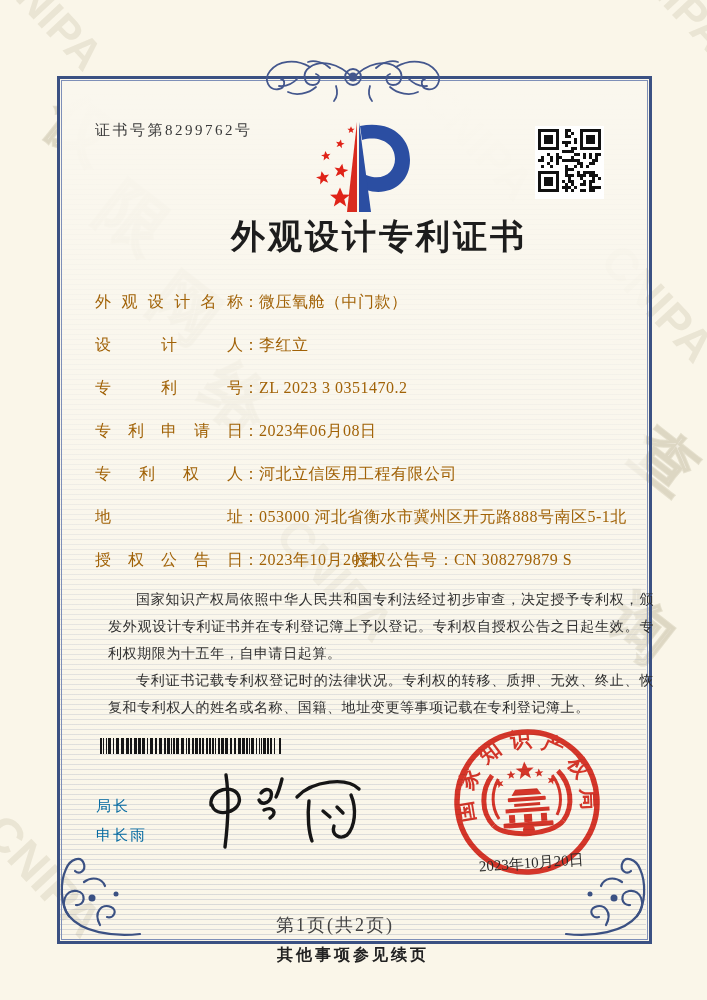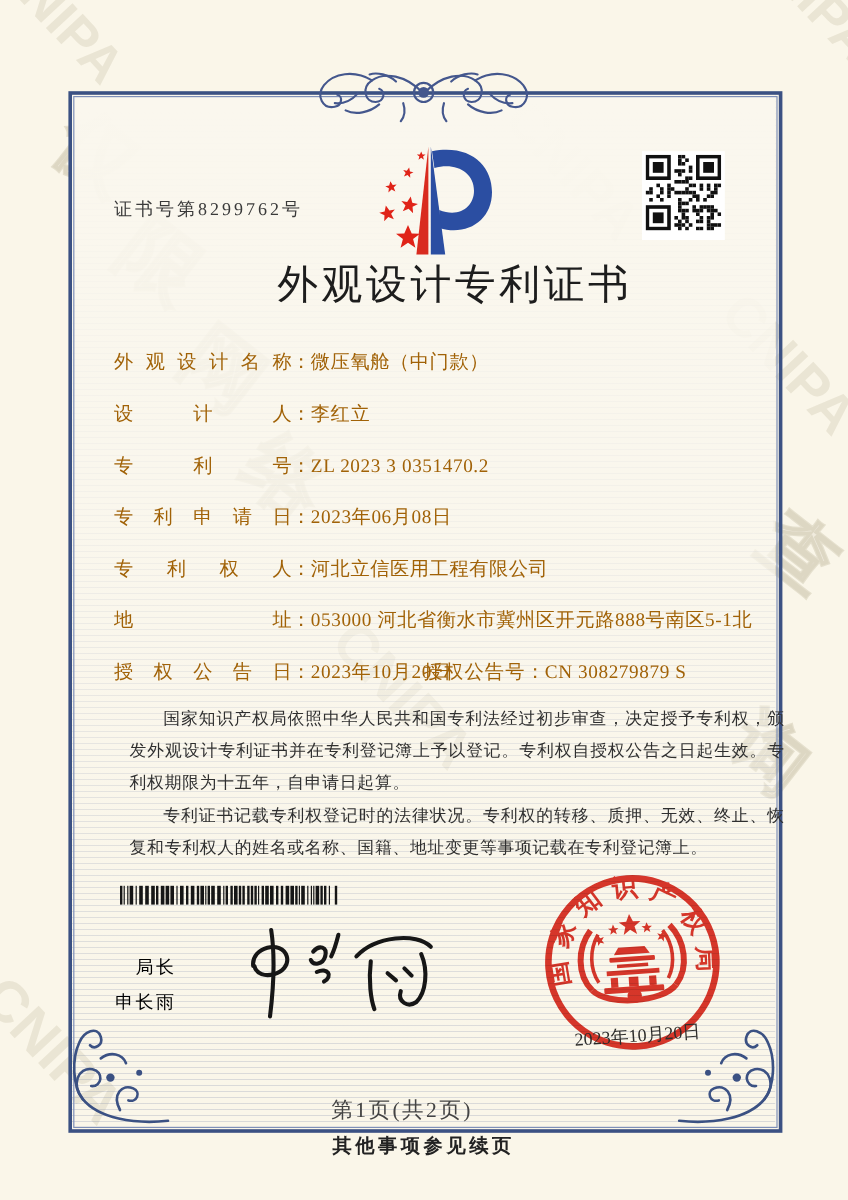--- a/index.html
+++ b/index.html
@@ -17,35 +17,35 @@
   }
   
   .frame{position:absolute;left:57px;top:76px;width:589px;height:862px;border:3px solid #3b5183;z-index:2;}
   .frame-inner{position:absolute;inset:1px;border:1px solid #7e8fb8;}
   
   .wm{position:absolute;z-index:0;font-weight:bold;user-select:none;line-height:1;}
   .wm-latin{font-family:"Liberation Sans","DejaVu Sans",sans-serif;color:rgba(146,134,96,.15);transform:rotate(47deg);}
   .wm-char{font-family:"Liberation Serif","DejaVu Serif",serif;color:rgba(146,134,96,.09);
     -webkit-text-stroke:2px rgba(146,134,96,.20);transform:rotate(38deg);}
   .z3{position:absolute;z-index:3;}
-  .cert-no{left:95px;top:121px;font-size:15px;letter-spacing:2.5px;color:#3a3a3a;margin-top:44px;}
+  .cert-no{left:95px;top:121px;font-size:15px;letter-spacing:2.5px;color:#3a3a3a;}
   .logo{left:296px;top:116px;}
   .qr-wrap{left:535px;top:126px;background:#fff;padding:3px;}
-  .title{left:57px;top:214px;width:644px;text-align:center;font-size:34px;font-weight:normal;letter-spacing:3px;color:#1d1d1d;}
+  .title{left:57px;top:214px;width:644px;text-align:center;font-size:34px;font-weight:bold;letter-spacing:3px;color:#1d1d1d;}
   .fields{left:95px;top:292px;width:545px;}
   .frow{position:relative;height:43px;font-size:16px;color:#a16207;white-space:nowrap;}
   .flabel{display:inline-block;width:148px;text-align:justify;text-align-last:justify;vertical-align:top;}
   .fcolon{display:inline-block;width:16px;}
   .fvalue{letter-spacing:.5px;}
   .fextra{position:absolute;left:258px;top:0;}
   .fextra .flabel2{letter-spacing:1px;}
   .paras{left:92px;top:586px;width:546px;font-size:14px;line-height:27px;color:#2f2f2f;letter-spacing:.6px;text-align:justify;margin-left:16px;}
   .paras p{margin:0;text-indent:2em;}
   .barcode{left:100px;top:738px;}
-  .officer{left:96px;top:797px;font-family:"Liberation Sans","DejaVu Sans",sans-serif;font-size:15px;letter-spacing:2px;color:#000000;text-align:right;}
+  .officer{left:96px;top:797px;font-family:"Liberation Sans","DejaVu Sans",sans-serif;font-size:15px;letter-spacing:2px;color:#0369a1;}
   .officer div{margin-bottom:10px;}
   .autograph{left:185px;top:765px;}
   .seal{left:441px;top:716px;z-index:4;mix-blend-mode:multiply;opacity:.94;transform:rotate(-4deg);}
   .page-number{left:180px;top:913px;width:310px;text-align:center;font-size:18px;letter-spacing:2px;color:#444;}
   .continuation{left:57px;top:945px;width:592px;text-align:center;font-size:16px;letter-spacing:3px;color:#222;font-weight:bold;}
   .ornament-top{left:250px;top:54px;z-index:4;}
   .flourish-bl{left:48px;top:842px;z-index:4;}
   .flourish-br{left:562px;top:842px;z-index:4;}
 </style>
 </head>

